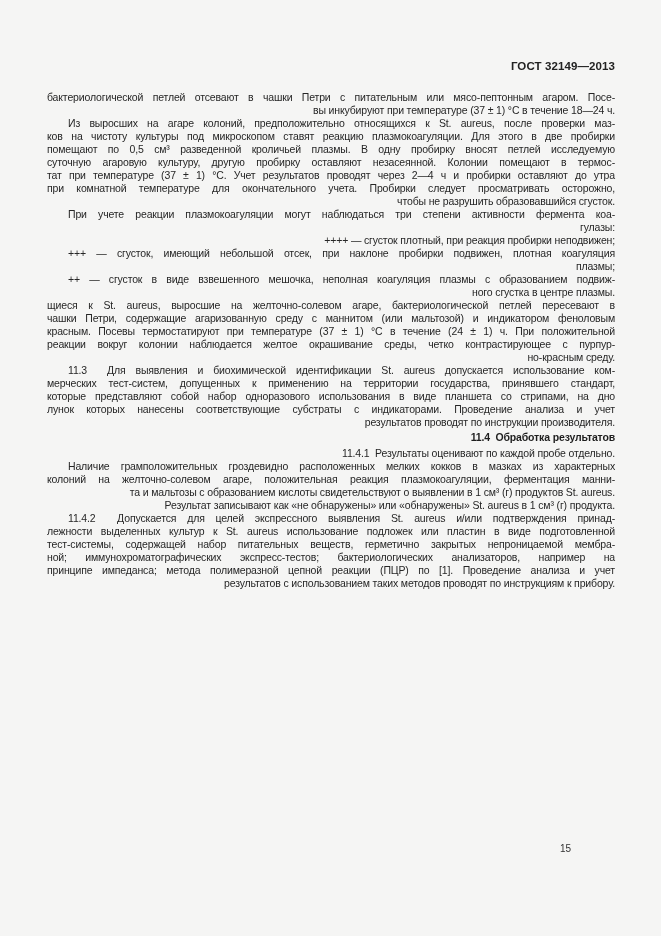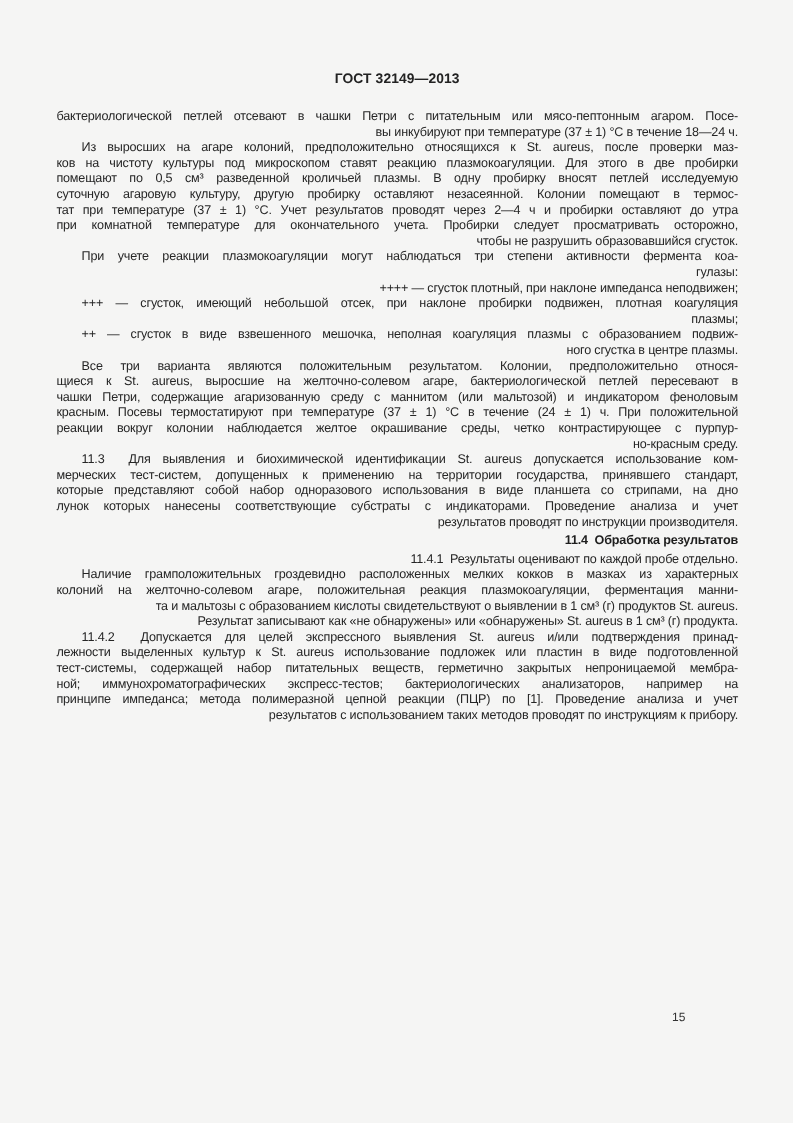--- a/index.html
+++ b/index.html
@@ -14,21 +14,21 @@
     background: #f5f5f4;
     font-family: "Liberation Sans", "DejaVu Sans", sans-serif;
     color: #262626;
     overflow: hidden;
   }
   .doc-header {
     position: absolute;
     left: 47px;
     top: 60px;
     width: 568px;
-    text-align: center;
+    text-align: right;
     font-weight: bold;
     font-size: 11.5px;
     color: #222;
     letter-spacing: 0.1px;
   }
   .doc-body {
     position: absolute;
     left: 47px;
     top: 91px;
     width: 568px;
@@ -72,26 +72,25 @@
       <div class="line">вы инкубируют при температуре (37 ± 1) °С в течение 18—24 ч.</div>
       <div class="line fill indent">Из выросших на агаре колоний, предположительно относящихся к St. aureus, после проверки маз-</div>
       <div class="line fill">ков на чистоту культуры под микроскопом ставят реакцию плазмокоагуляции. Для этого в две пробирки</div>
       <div class="line fill">помещают по 0,5 см³ разведенной кроличьей плазмы. В одну пробирку вносят петлей исследуемую</div>
       <div class="line fill">суточную агаровую культуру, другую пробирку оставляют незасеянной. Колонии помещают в термос-</div>
       <div class="line fill">тат при температуре (37 ± 1) °С. Учет результатов проводят через 2—4 ч и пробирки оставляют до утра</div>
       <div class="line fill">при комнатной температуре для окончательного учета. Пробирки следует просматривать осторожно,</div>
       <div class="line">чтобы не разрушить образовавшийся сгусток.</div>
       <div class="line fill indent">При учете реакции плазмокоагуляции могут наблюдаться три степени активности фермента коа-</div>
       <div class="line">гулазы:</div>
-      <div class="line indent">++++ — сгусток плотный, при наклоне импеданса неподвижен;</div>
+      <div class="line indent">++++ — сгусток плотный, при реакция пробирки неподвижен;</div>
       <div class="line fill indent">+++ — сгусток, имеющий небольшой отсек, при наклоне пробирки подвижен, плотная коагуляция</div>
       <div class="line">плазмы;</div>
       <div class="line fill indent">++ — сгусток в виде взвешенного мешочка, неполная коагуляция плазмы с образованием подвиж-</div>
       <div class="line">ного сгустка в центре плазмы.</div>
-      <div class="line fill indent">Все три варианта являются положительным результатом. Колонии, предположительно относя-</div>
       <div class="line fill">щиеся к St. aureus, выросшие на желточно-солевом агаре, бактериологической петлей пересевают в</div>
       <div class="line fill">чашки Петри, содержащие агаризованную среду с маннитом (или мальтозой) и индикатором феноловым</div>
       <div class="line fill">красным. Посевы термостатируют при температуре (37 ± 1) °С в течение (24 ± 1) ч. При положительной</div>
       <div class="line fill">реакции вокруг колонии наблюдается желтое окрашивание среды, четко контрастирующее с пурпур-</div>
       <div class="line">но-красным среду.</div>
       <div class="line fill indent">11.3&nbsp; Для выявления и биохимической идентификации St. aureus допускается использование ком-</div>
       <div class="line fill">мерческих тест-систем, допущенных к применению на территории государства, принявшего стандарт,</div>
       <div class="line fill">которые представляют собой набор одноразового использования в виде планшета со стрипами, на дно</div>
       <div class="line fill">лунок которых нанесены соответствующие субстраты с индикаторами. Проведение анализа и учет</div>
       <div class="line">результатов проводят по инструкции производителя.</div>

